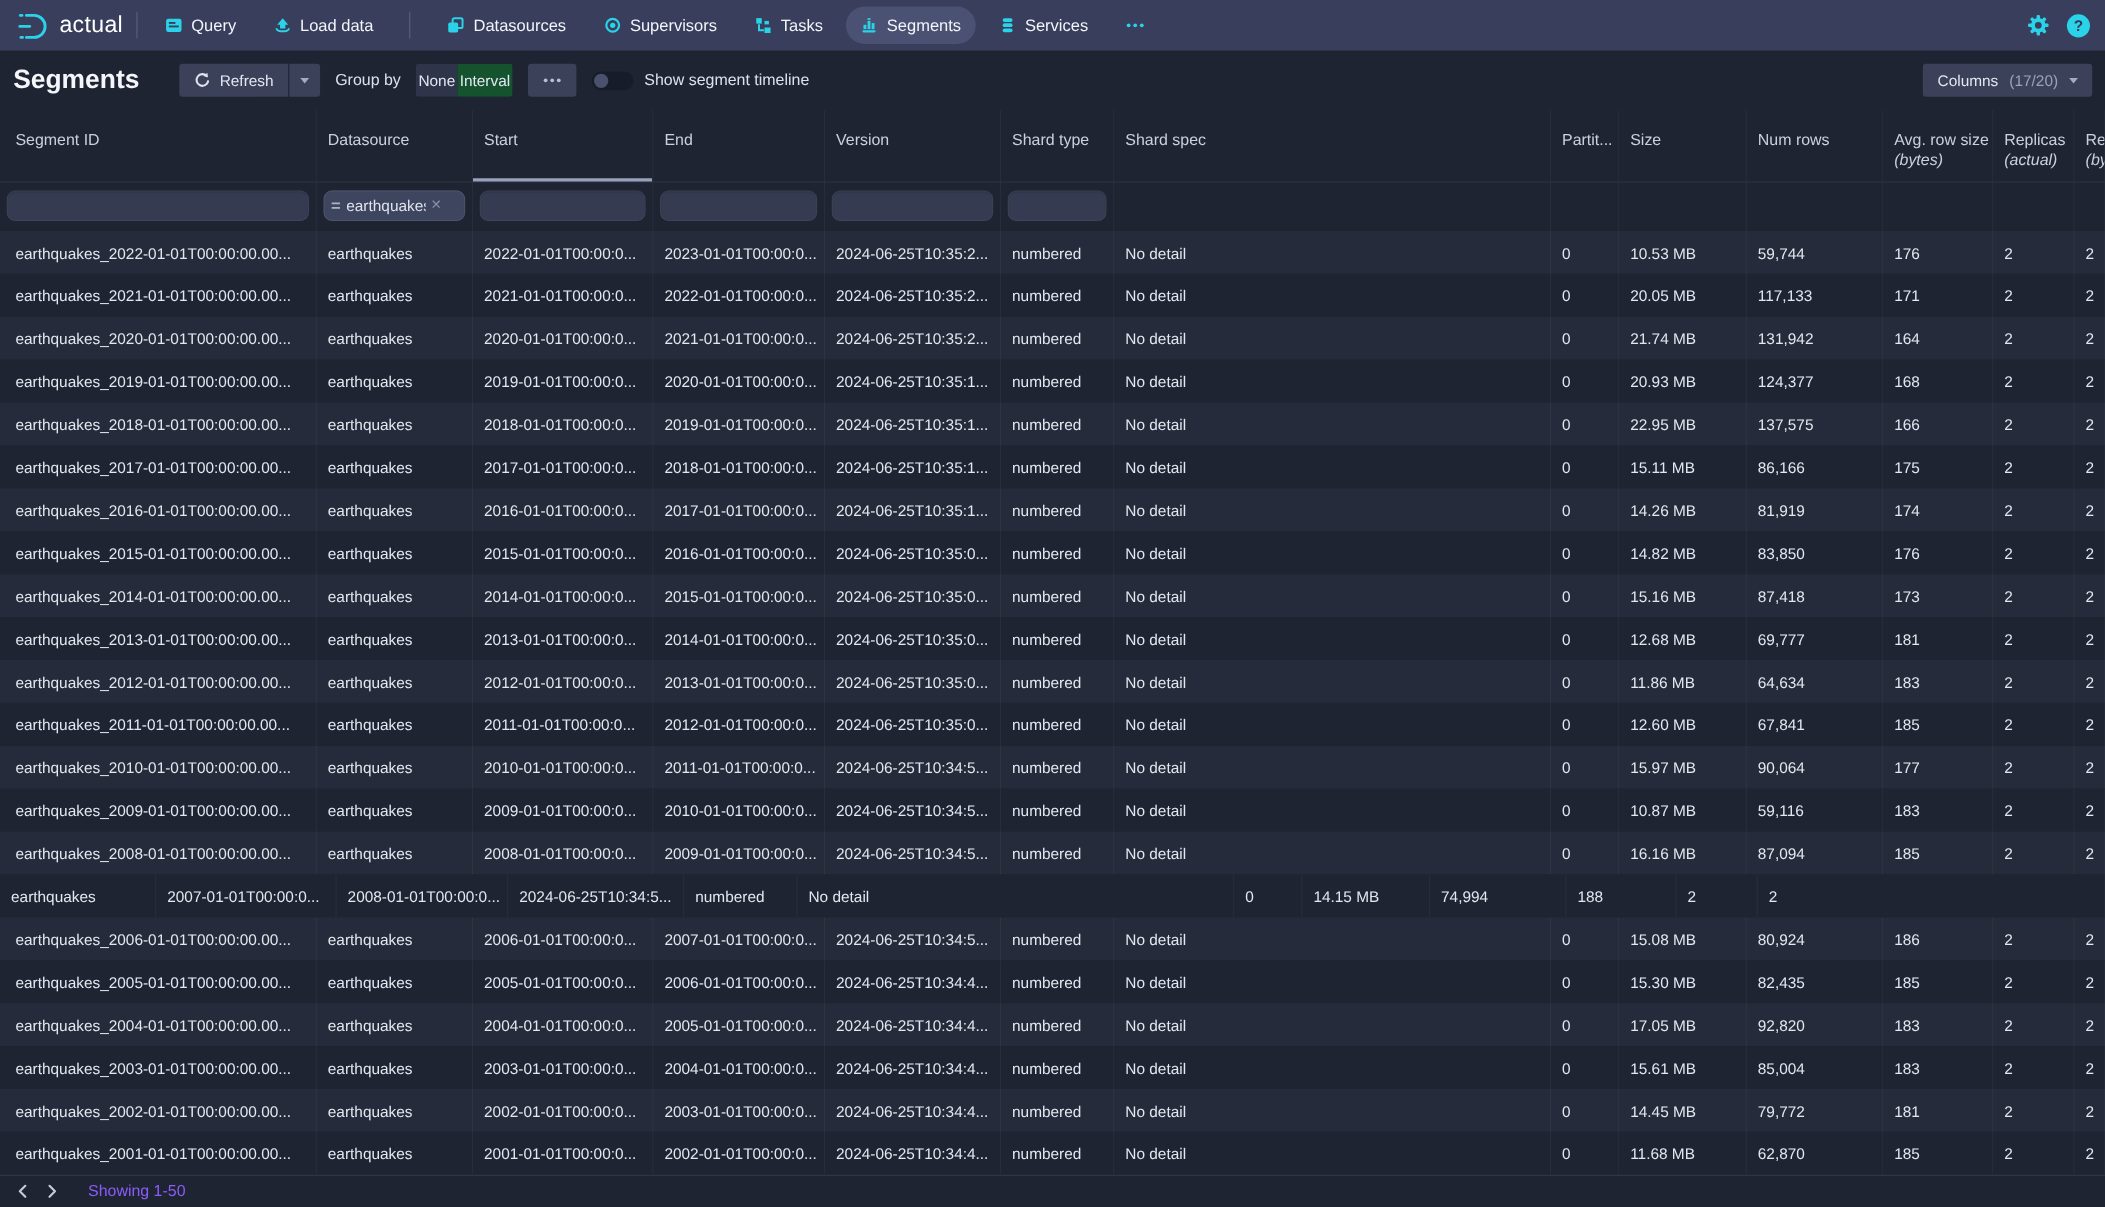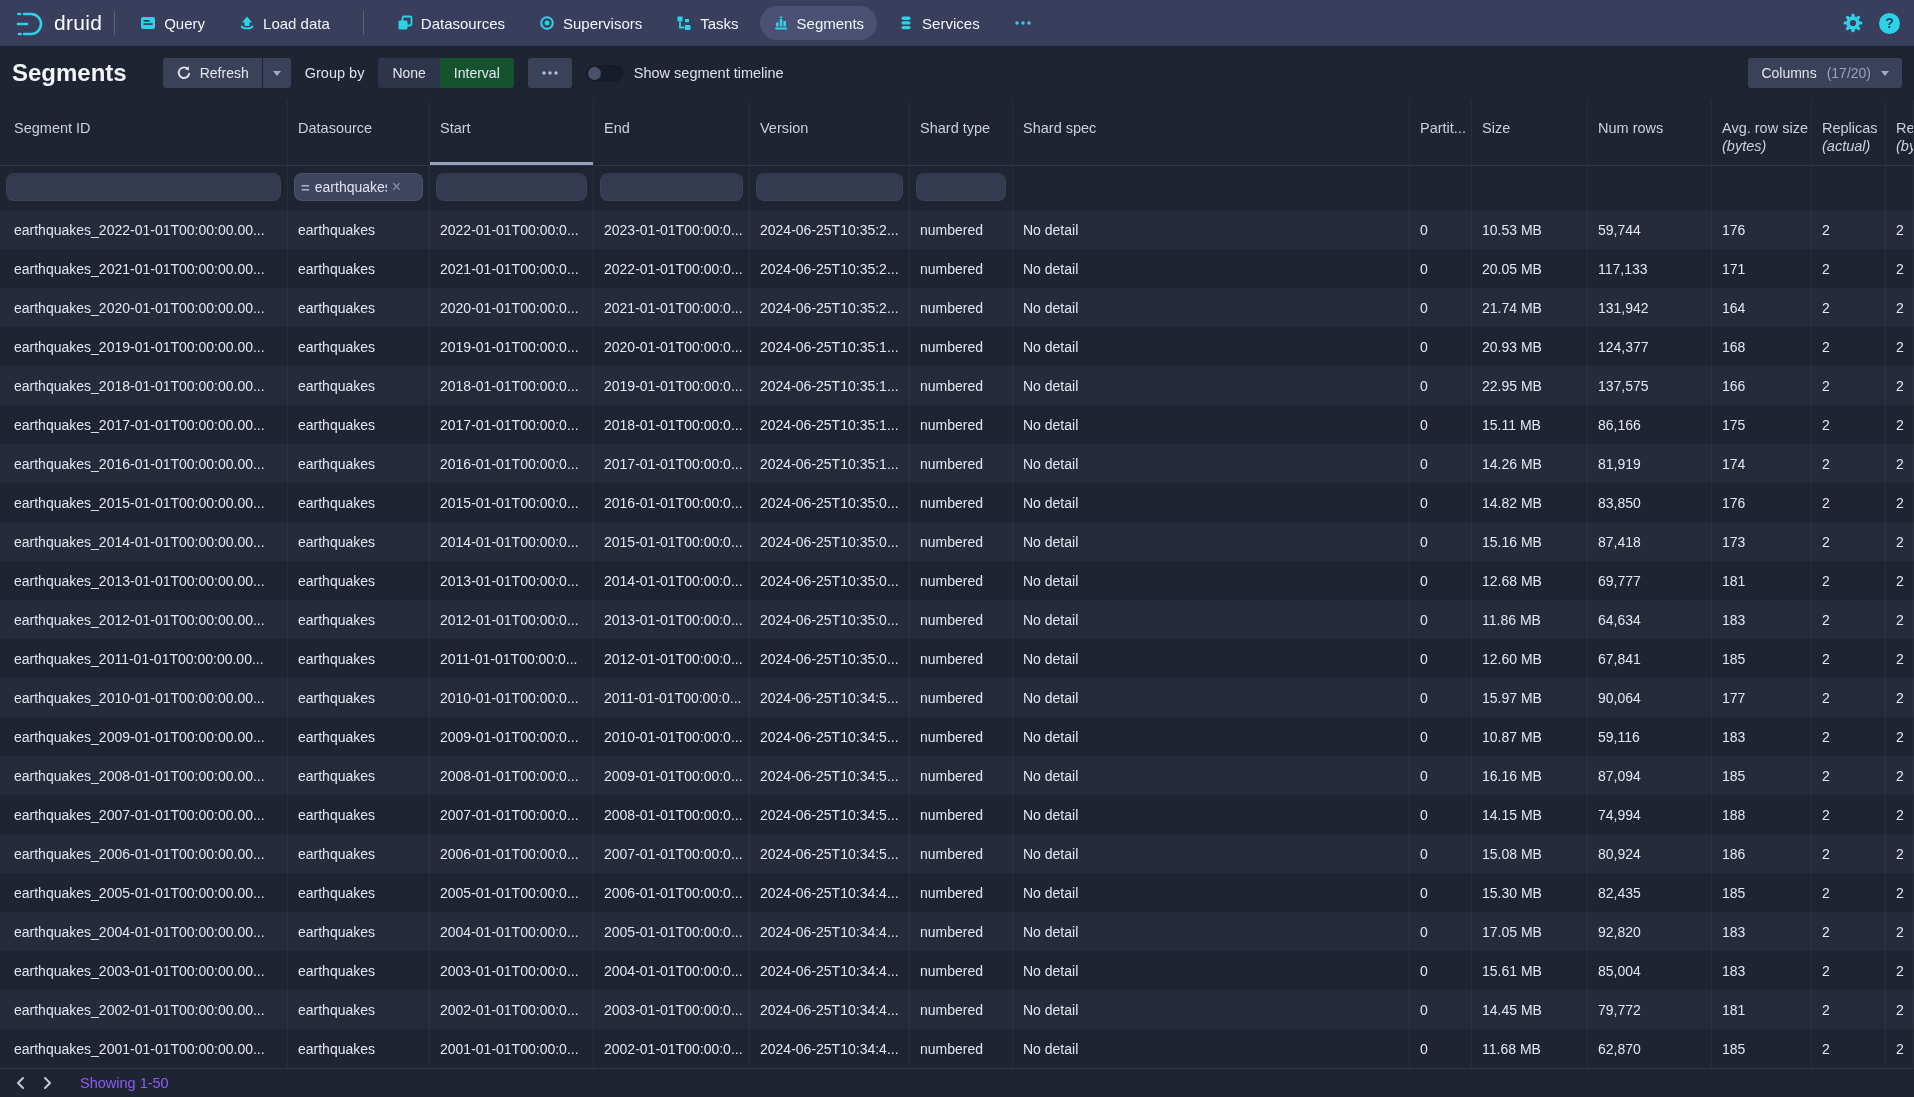--- a/index.html
+++ b/index.html
@@ -55,21 +55,21 @@
   .split-main { border-radius: 3px 0 0 3px; }
   .split-caret { border-radius: 0 3px 3px 0; margin-left: 1px; padding: 0 10px; }
   .caret-down {
     width: 0; height: 0;
     border-left: 4.5px solid transparent; border-right: 4.5px solid transparent;
     border-top: 5.5px solid #a3abc0;
   }
   .toolbar-label { font-size: 14.5px; color: #dde1ec; }
   .seg-group { display: flex; border-radius: 3px; overflow: hidden; }
   .seg-btn {
-    height: 30px; padding: 0 14px; font-size: 14px; color: #e3e7f0;
+    height: 30px; padding: 0 2px; font-size: 14px; color: #e3e7f0;
     background: #2e344a; border: none; cursor: pointer; font-family: inherit;
   }
   .seg-btn.active { background: #14532d; }
   .switch {
     width: 38px; height: 17px; border-radius: 9px;
     background: #171c2b; cursor: pointer; position: relative; flex: 0 0 38px;
   }
   .switch-knob {
     position: absolute; top: 2px; left: 2px;
     width: 13px; height: 13px; border-radius: 50%; background: #4a516c;
@@ -143,21 +143,21 @@
 <div class="app">
 
   <header class="navbar">
     <div class="brand">
       <svg width="32" height="29" viewBox="0 0 32 29">
         <path d="M10 5 H17 A10 10 0 0 1 17 25 H10" stroke="#2bd3e9" stroke-width="2.6" fill="none" stroke-linecap="round"></path>
         <line x1="4" y1="15" x2="13" y2="15" stroke="#2bd3e9" stroke-width="2.6" stroke-linecap="round"></line>
         <line x1="4.5" y1="5" x2="6" y2="5" stroke="#2bd3e9" stroke-width="2.6" stroke-linecap="round"></line>
         <line x1="5" y1="25" x2="6.5" y2="25" stroke="#2bd3e9" stroke-width="2.6" stroke-linecap="round"></line>
       </svg>
-      <span class="brand-text">druid</span>
+      <span class="brand-text">actual</span>
     </div>
     <div class="nav-divider"></div>
     <nav class="nav">
       <div class="nav-item">
         <svg width="16" height="16" viewBox="0 0 16 16">
           <rect x="1" y="2" width="14" height="12" rx="2" fill="#2bd3e9"></rect>
           <rect x="3.5" y="5" width="6" height="1.7" fill="#383e5c"></rect>
           <rect x="3.5" y="8.2" width="9" height="1.7" fill="#383e5c"></rect>
         </svg>
         <span>Query</span>
@@ -552,21 +552,20 @@
     <div class="td c6">No detail</div>
     <div class="td c7">0</div>
     <div class="td c8">16.16 MB</div>
     <div class="td c9">87,094</div>
     <div class="td c10">185</div>
     <div class="td c11">2</div>
     <div class="td c12">2</div>
   </div>
 
   <div class="tr">
-    <div class="td c0">earthquakes_2007-01-01T00:00:00.00...</div>
     <div class="td c1">earthquakes</div>
     <div class="td c2">2007-01-01T00:00:0...</div>
     <div class="td c3">2008-01-01T00:00:0...</div>
     <div class="td c4">2024-06-25T10:34:5...</div>
     <div class="td c5">numbered</div>
     <div class="td c6">No detail</div>
     <div class="td c7">0</div>
     <div class="td c8">14.15 MB</div>
     <div class="td c9">74,994</div>
     <div class="td c10">188</div>

